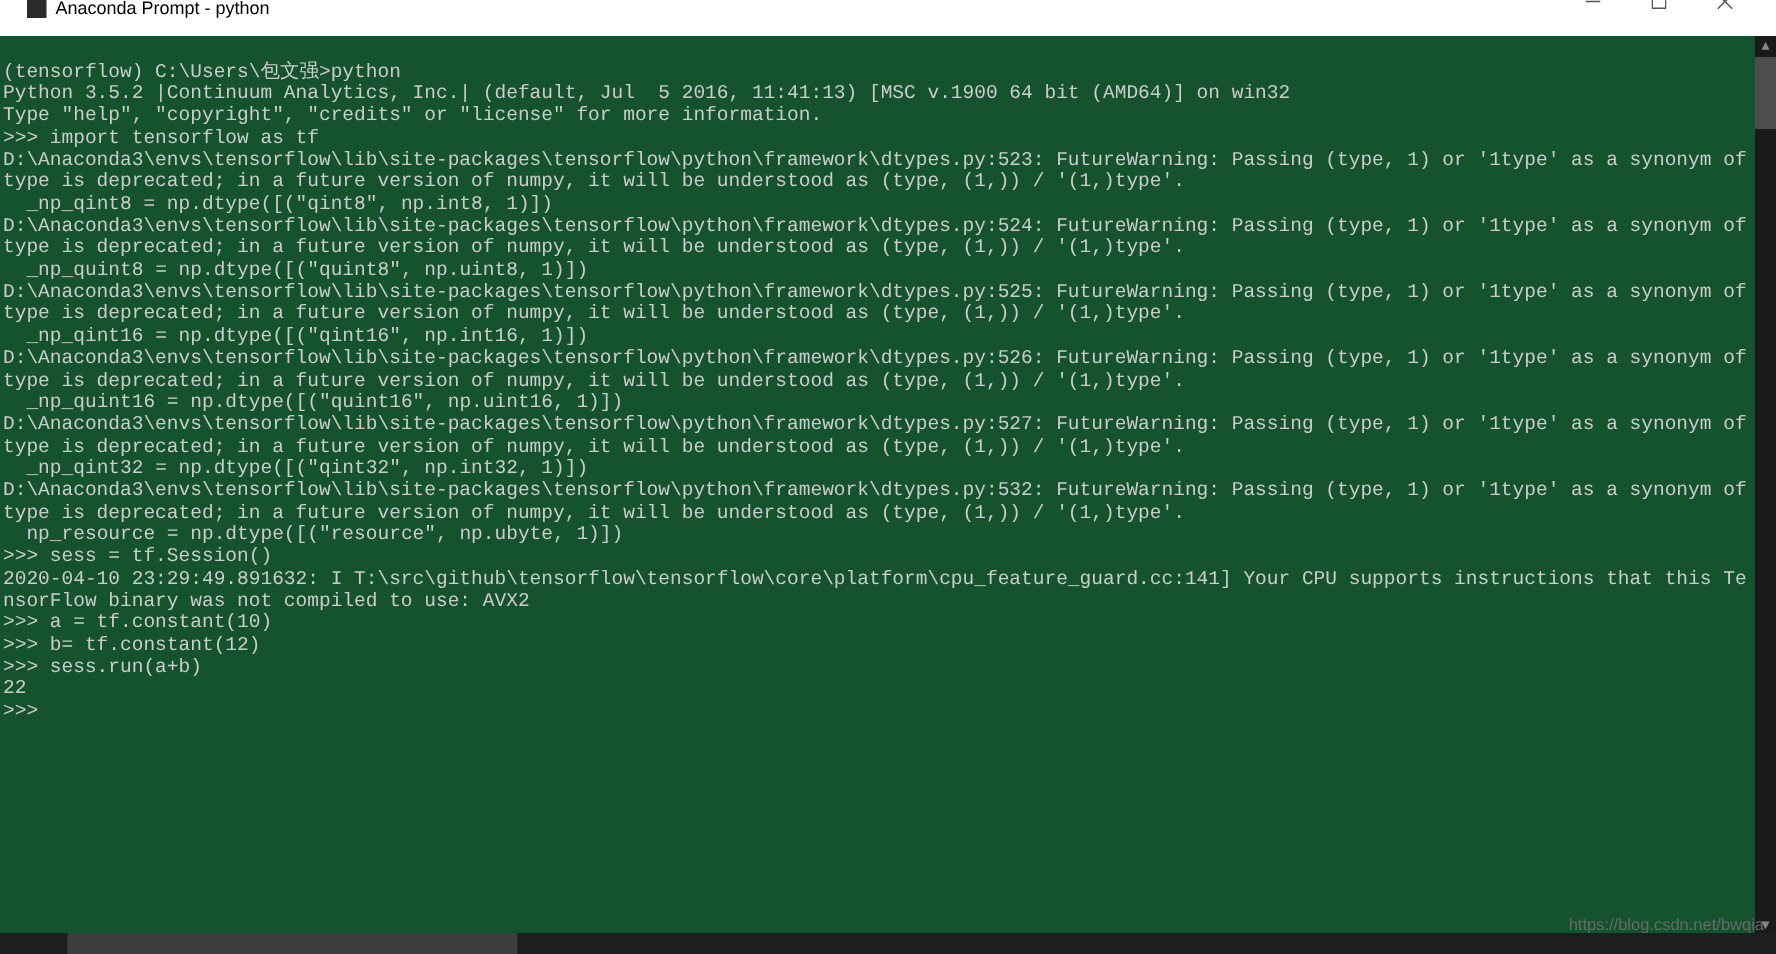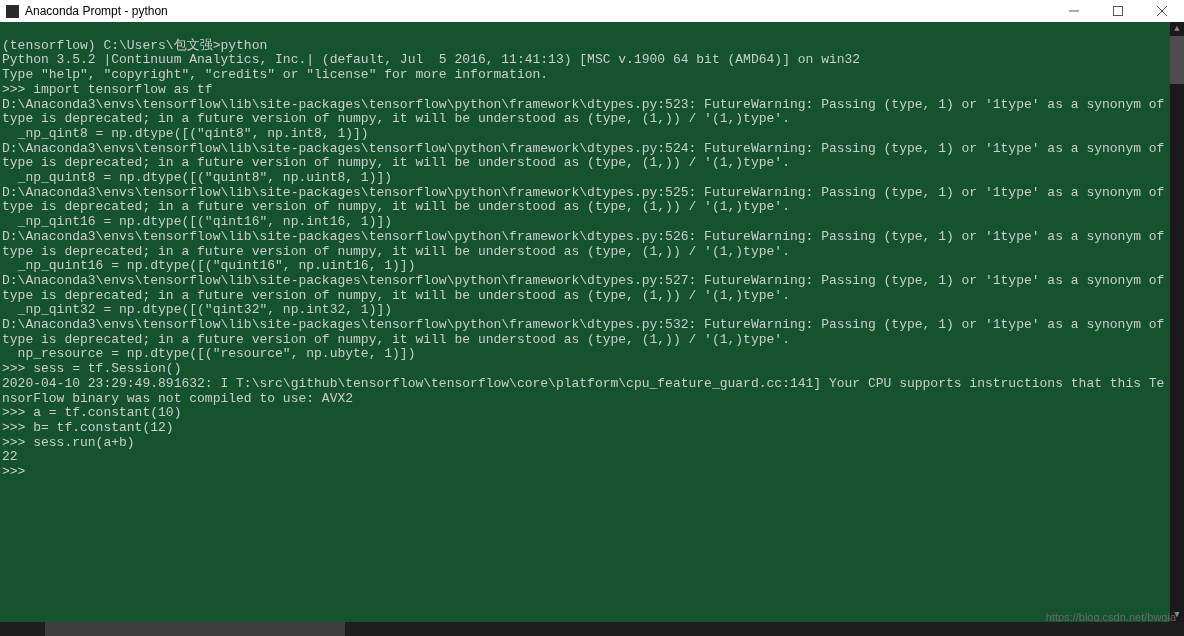--- a/index.html
+++ b/index.html
@@ -14,23 +14,23 @@
       color: #cccccc;
       width: 1184px;
       height: 636px;
       overflow: hidden;
       position: relative;
     }
     .titlebar {
       height: 22px;
       background: #ffffff;
       display: flex;
-      align-items: center;
+      align-items: flex-end;
       justify-content: space-between;
-      padding: 0;
+      padding: 12px;
       color: #000;
       font-family: "Segoe UI", sans-serif;
       font-size: 12px;
     }
     .titlebar-left {
       display: flex;
       align-items: center;
       padding-left: 6px;
     }
     .titlebar-icon {

